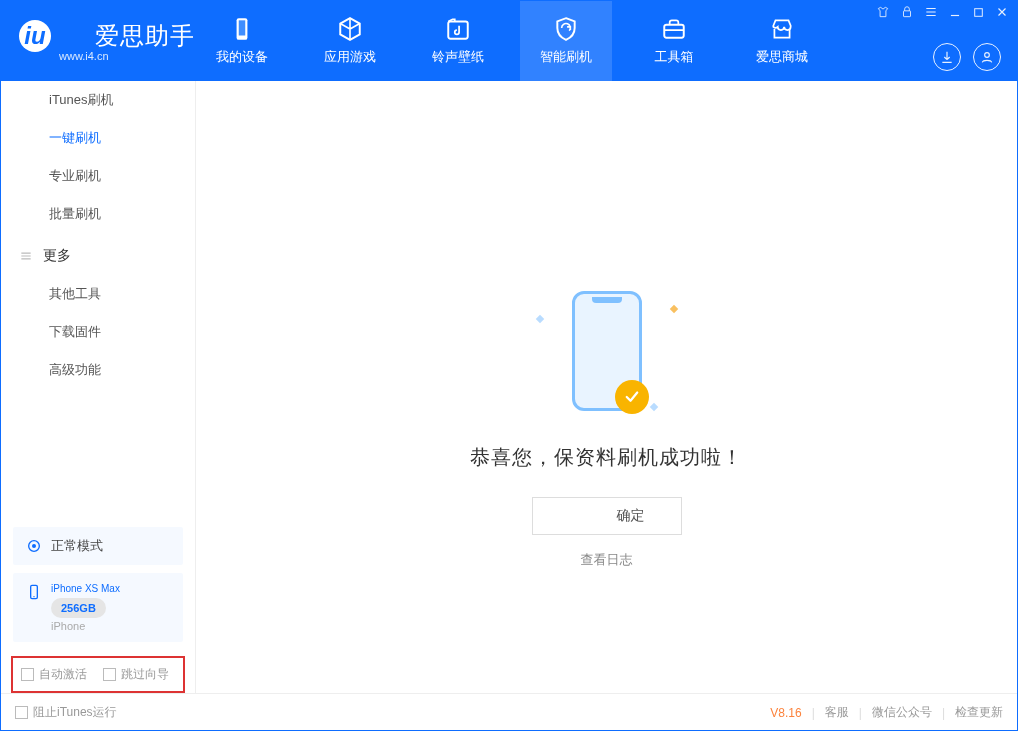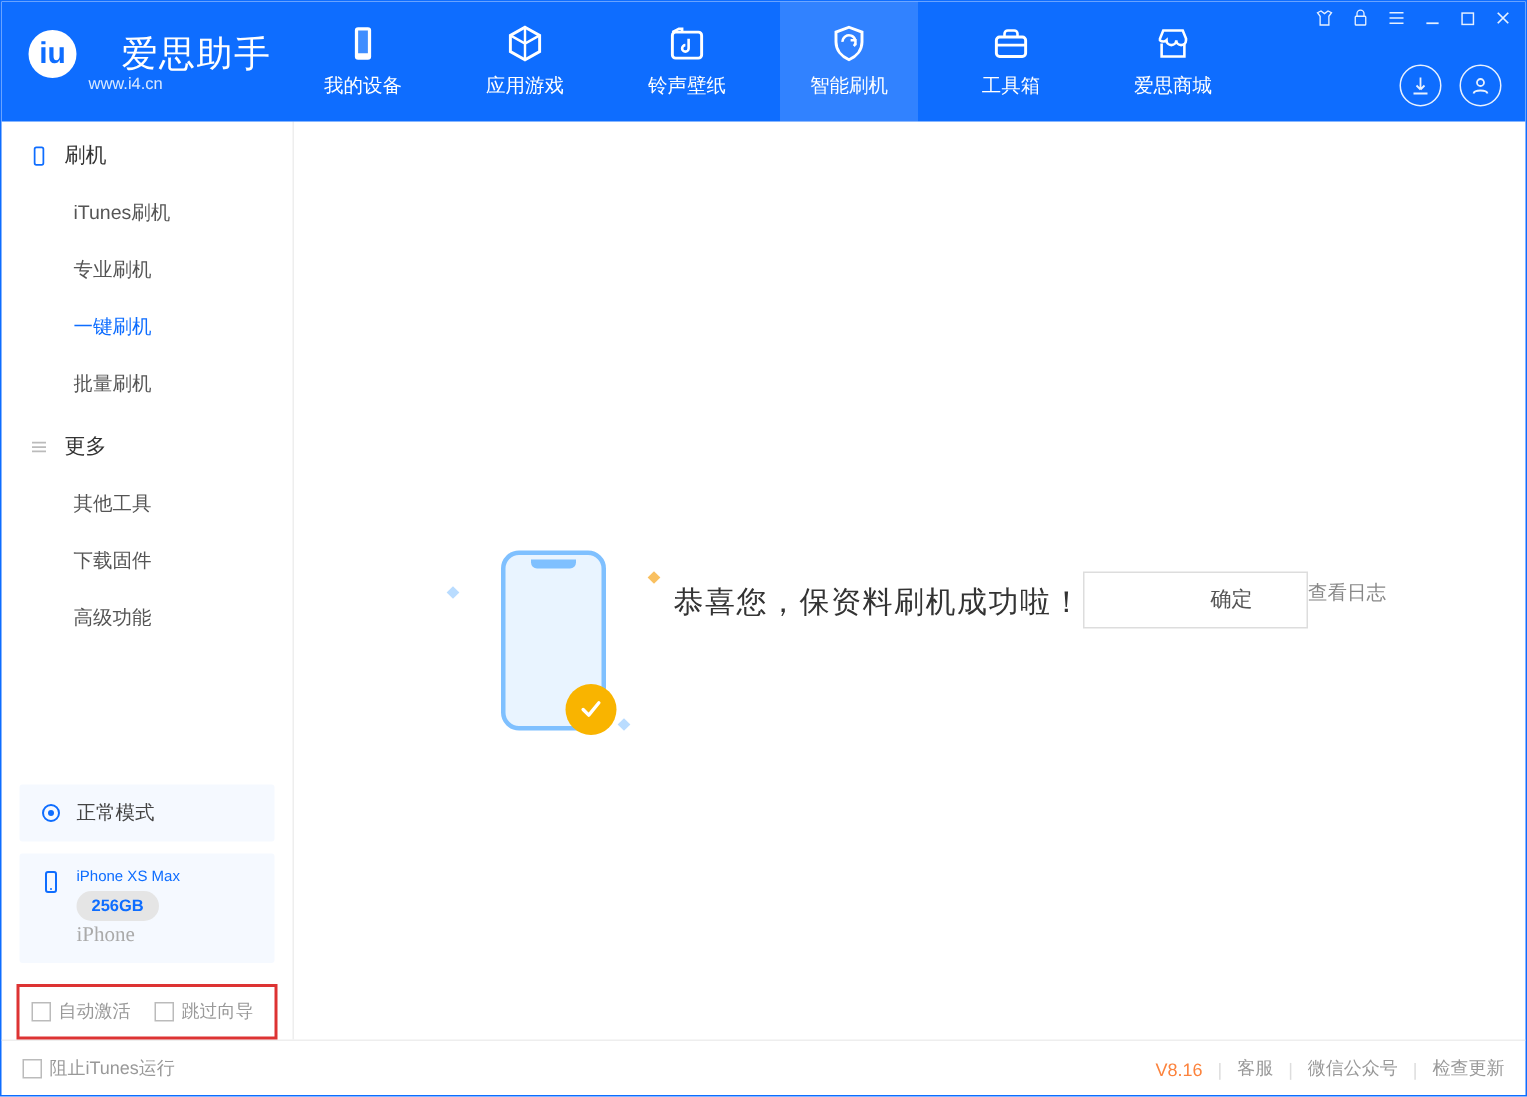--- a/index.html
+++ b/index.html
@@ -1,20 +1,20 @@
 <!DOCTYPE html>
 <html><head>
 <meta charset="utf-8">
 <style>
 * { margin: 0; padding: 0; box-sizing: border-box; }
 body { font-family: "Microsoft YaHei", Arial, sans-serif; background: #fff; width: 1018px; height: 731px; overflow: hidden; border: 1px solid #0e6dff; font-size:13px; }
 .header { background: linear-gradient(to bottom, #0e6dff, #0e6dff); height: 80px; display: flex; align-items: center; position: relative; }
 .logo-area { display: flex; flex-direction:column; align-items:flex-start; padding-left: 18px; width: 195px; }
 .logo-row{display:flex; align-items:center;}
-.logo-circle { width: 32px; height: 32px; background: #fff; border-radius: 50%; color: #0e6dff; font-weight: bold; font-size: 20px; display: flex; align-items: center; justify-content: center; margin-right: 10px; }
+.logo-circle { width: 32px; height: 32px; background: #fff; border-radius: 50%; color: #0e6dff; font-weight: bold; font-style:italic; font-size: 24px; display: flex; align-items: center; justify-content: center; margin-right: 24px; }
 .logo-title { color: #fff; font-size: 24px; letter-spacing:1px;margin-left:20px; }
 .logo-sub { color: #d9e9ff; font-size: 11px; margin-left:40px; margin-top:-2px;}
 .tabs { display: flex; height: 100%; gap: 16px; }
 .tab { width: 92px; color: #fff; display: flex; flex-direction: column; align-items: center; justify-content: center; font-size: 13px; cursor: pointer; position:relative;}
 .tab-icon { width: 28px; height: 26px; margin-bottom: 6px; }
 .tab.active { background: rgba(255,255,255,0.15); }
 .winctrl { position: absolute; right: 8px; top: 4px; display: flex; gap: 10px; color: #fff; font-size: 13px; align-items:center;}
 .winctrl span { cursor:pointer; opacity:0.9;}
 .header-right { position:absolute; right:16px; bottom:10px; display:flex; gap:12px; color:#fff; align-items:center;}
 .circle-btn { width:28px; height:28px; border:1.5px solid #fff; border-radius:50%; display:flex; align-items:center; justify-content:center; cursor:pointer; opacity:0.9;}
@@ -23,25 +23,25 @@
 .side-scroll{ flex:1; overflow:auto;}
 .side-section-title { display:flex; align-items:center; padding: 14px 18px 10px 18px; color:#333; font-size:14px; }
 .side-section-title .ico{ width:14px; height:14px; margin-right:10px; display:inline-flex; align-items:center; justify-content:center; color:#0e6dff;}
 .side-item { padding: 10px 18px 10px 48px; color:#555; font-size:13px; cursor:pointer;}
 .side-item.active { color:#0e6dff; }
 .device-boxes{ padding: 0 12px;}
 .device-box { background:#f5f9ff; border-radius:2px; padding:10px 12px; margin-bottom:8px; display:flex; align-items:center; font-size:13px; color:#444;}
 .device-box .dico{ width:18px; height:18px; margin-right:8px; color:#0e6dff; display:inline-flex; align-items:center; justify-content:center;}
 .device-info .name{ color:#0e6dff; font-weight:500; font-size:10px;}
 .badge{ display:inline-block; background:#e5e5e5; color:#0e6dff; border-radius:10px; padding:4px 10px; font-size:11px; margin-top:4px;font-weight:bold;}
-.device-sub{ color:#aaa; font-size:14px; margin-top:2px;font-family:Liberation Serif, serif;}
+.device-sub{ color:#aaa; font-size:11px; margin-top:2px;}
 .red-box{ border:2px solid #d33; margin:6px 10px 0 10px; padding:8px 8px; display:flex; gap:16px; align-items:flex-start;}
 .chk{ display:flex; align-items:center; color:#999; font-size:12px; cursor:pointer;}
 .chk .box{ width:13px; height:13px; border:1px solid #bbb; margin-right:5px;}
-.main { flex:1; display:flex; flex-direction:row; align-items:center; justify-content:center; position:relative;}
+.main { flex:1; display:flex; flex-direction:column; align-items:center; justify-content:center; position:relative;}
 .phone-illus{ width:160px; height:130px; display:flex; align-items:center; justify-content:center; position:relative; margin-top:80px;}
 .phone-body{ width:70px; height:120px; border:3px solid #7fc0ff; border-radius:12px; background:#e9f4ff; position:relative;}
 .phone-notch{ position:absolute; top:3px; left:50%; transform:translateX(-50%); width:30px; height:6px; background:#7fc0ff; border-radius:0 0 4px 4px;}
 .check-circle{ position:absolute; right:-10px; bottom:-6px; width:34px; height:34px; background:#f9b400; border-radius:50%; display:flex; align-items:center; justify-content:center; color:#fff; font-size:18px;}
 .spark{ position:absolute; width:6px; height:6px; background:#b9dcff; transform:rotate(45deg);}
 .success-txt{ font-size:20px; color:#333; margin-top:28px; letter-spacing:1px;}
 .ok-btn{ margin-top:26px; border:1px solid #ddd; background:#fff; width:150px; height:38px; font-size:14px; color:#555; cursor:pointer;padding-left:48px;}
 .log-link{ margin-top:16px; color:#888; font-size:13px; cursor:pointer;}
 .footer{ height:38px; border-top:1px solid #eee; display:flex; align-items:center; padding:0 14px; font-size:12px; color:#999;justify-content:center;}
 .footer .chk{ color:#999;}
@@ -151,31 +151,23 @@
           <circle cx="12" cy="9" r="3.5" fill="none" stroke="#fff" stroke-width="1.8"></circle>
           <path d="M5 20c1-4 13-4 14 0" fill="none" stroke="#fff" stroke-width="1.8"></path>
         </svg>
     </div>
   </div>
 </div>
 
 <div class="body-area">
   <div class="sidebar">
     <div class="side-scroll">
-      <div class="side-section-title">
-        <span class="ico">
-            <svg width="14" height="14" viewBox="0 0 24 24">
-              <rect x="7" y="2" width="10" height="20" rx="2" fill="none" stroke="#0e6dff" stroke-width="2"></rect>
-            </svg>
-          </span>
-        <span>刷机</span>
-      </div>
       <div class="side-item">iTunes刷机</div>
+      <div class="side-item active">一键刷机</div>
       <div class="side-item">专业刷机</div>
-      <div class="side-item active">一键刷机</div>
       <div class="side-item">批量刷机</div>
 
       <div class="side-section-title">
         <span class="ico" style="color:#bbb;">
             <svg width="14" height="14" viewBox="0 0 24 24">
               <path d="M4 7h16M4 12h16M4 17h16" stroke="#bbb" stroke-width="2"></path>
             </svg>
           </span>
         <span>更多</span>
       </div>

